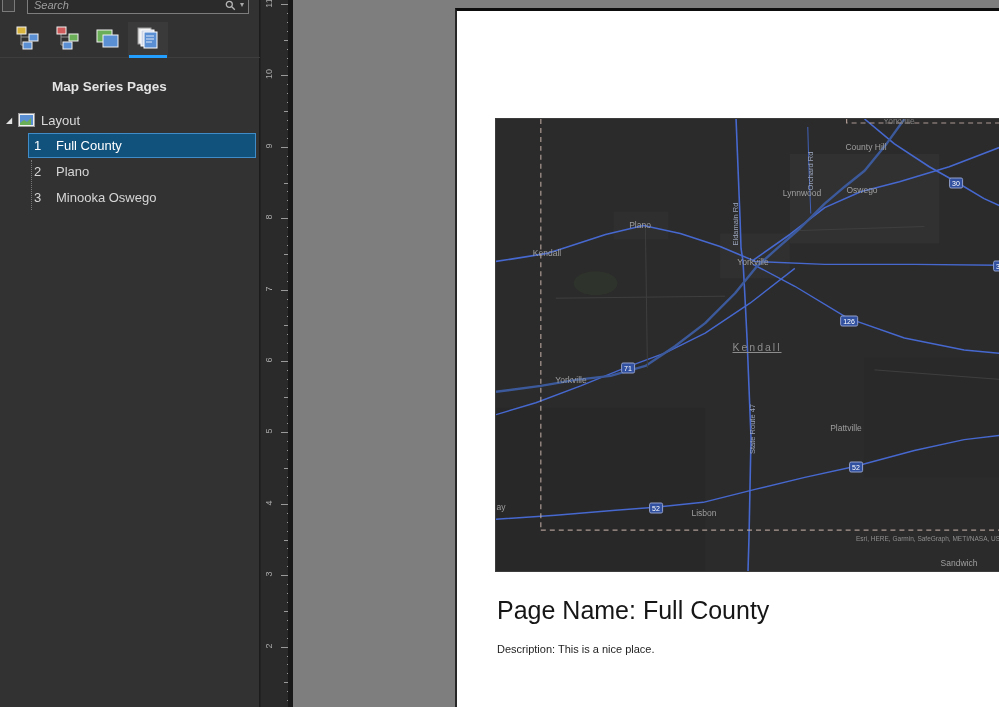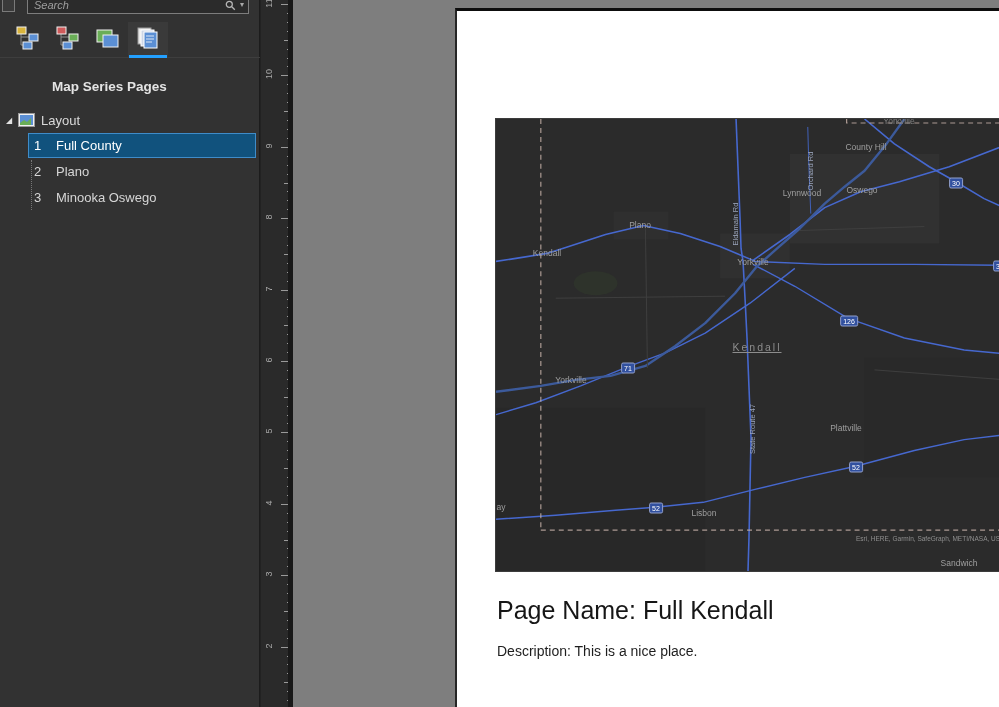--- a/index.html
+++ b/index.html
@@ -50,21 +50,21 @@
   .map-labels{position:absolute;left:0;top:0;right:0;bottom:0;}
   .map-label{position:absolute;transform:translate(-50%,-50%);color:#9f9f9f;font-size:8.5px;white-space:nowrap;}
   .map-label.vertical{transform:translate(-50%,-50%) rotate(-90deg);}
   .map-label.kind-road{color:#98a2b8;font-size:7.5px;}
   .map-label.kind-county{color:#8d8d8d;font-size:10.5px;letter-spacing:2px;}
   .map-label.kind-faint{color:#7f7f7f;}
   .shield{position:absolute;transform:translate(-50%,-50%);background:#31509f;border:1px solid #93a1cc;border-radius:2px;color:#ffffff;font-size:7px;line-height:9px;padding:0 2px;white-space:nowrap;}
   .attribution{position:absolute;left:360px;top:416px;font-size:6.5px;color:#8f8f8f;white-space:nowrap;}
 
   .page-title{position:absolute;left:40px;top:585px;font-size:25px;color:#161616;white-space:nowrap;}
-  .page-desc{position:absolute;left:40px;top:632px;font-size:14px;color:#1e1e1e;white-space:nowrap;}
+  .page-desc{position:absolute;left:40px;top:632px;font-size:11px;color:#1e1e1e;white-space:nowrap;}
 </style>
 </head>
 <body>
 
 <div class="app">
 
   <aside class="contents-pane">
     <div class="pane-top">
       <span class="corner-box"></span>
       <div class="search-box">
@@ -297,18 +297,18 @@
             <span class="shield" style="left: 460px; top: 64px;">30</span>
             <span class="shield" style="left: 504px; top: 147px;">34</span>
             <span class="shield" style="left: 353px; top: 202px;">126</span>
             <span class="shield" style="left: 132px; top: 249px;">71</span>
             <span class="shield" style="left: 360px; top: 348px;">52</span>
             <span class="shield" style="left: 160px; top: 389px;">52</span>
           </div>
         <span class="attribution">Esri, HERE, Garmin, SafeGraph, METI/NASA, USGS, EPA, NPS, USDA</span>
       </div>
 
-      <div class="page-title">Page Name: Full Kendall</div>
+      <div class="page-title">Page Name: Full County</div>
       <div class="page-desc">Description: This is a nice place.</div>
     </div>
   </div>
 
 </div>
 
 </body></html>

